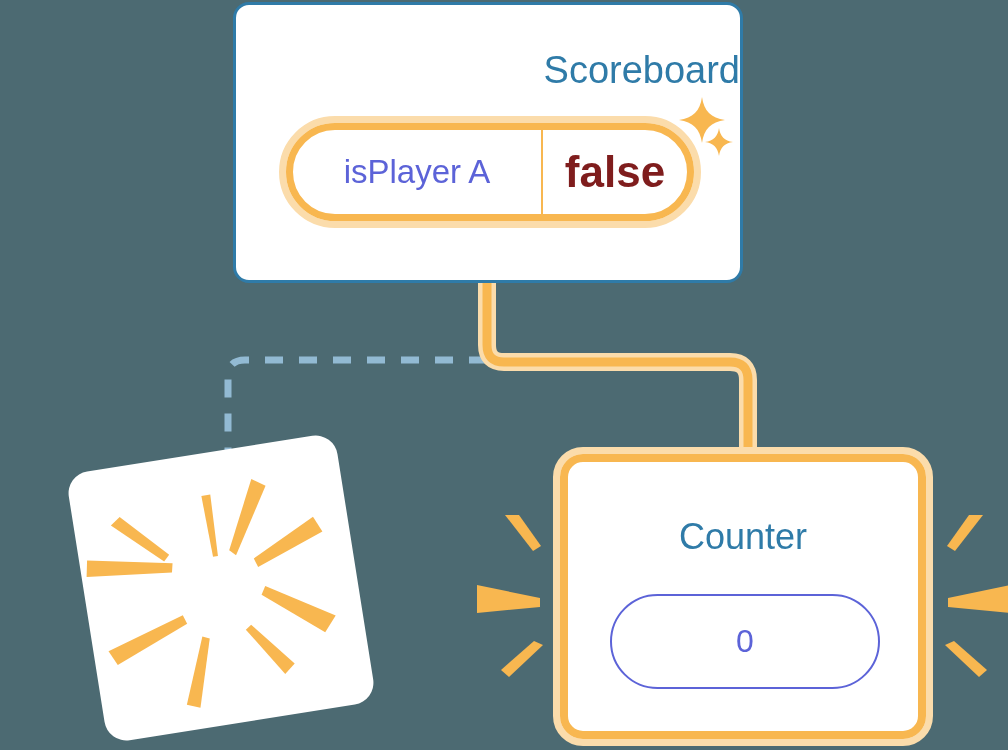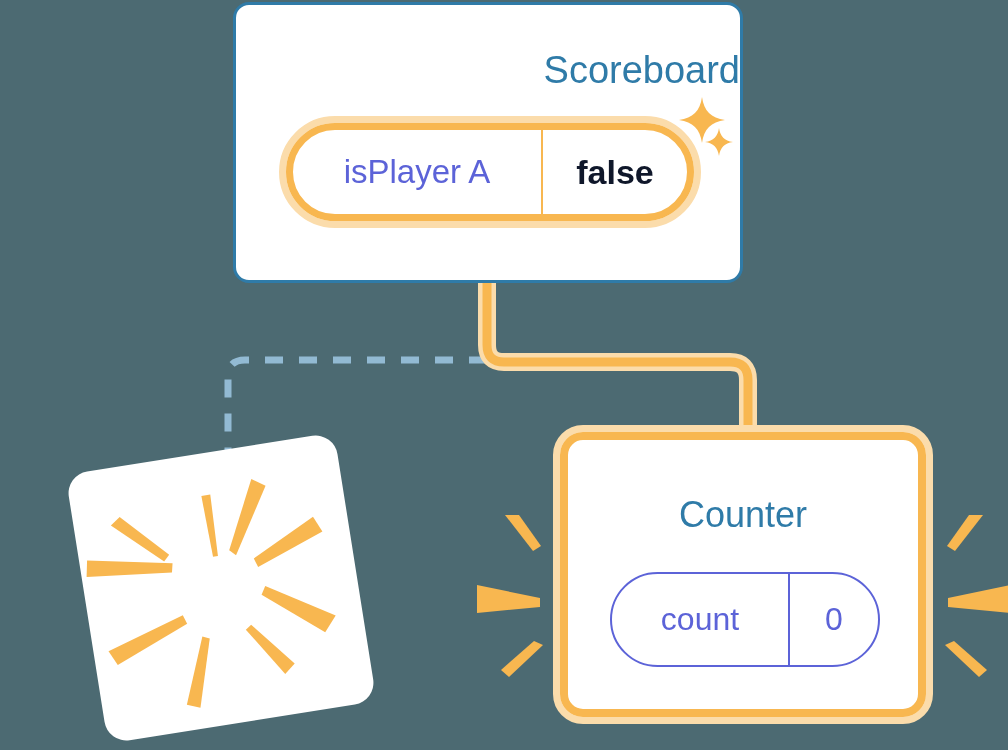--- a/index.html
+++ b/index.html
@@ -89,37 +89,37 @@
     justify-content: center;
     font-size: 33px;
     color: #5c63d8;
     border-right: 2px solid #f8b750;
   }
   .pill-hl .cell-val {
     flex: 1 1 auto;
     display: flex;
     align-items: center;
     justify-content: center;
-    font-size: 34px;
+    font-size: 44px;
     font-weight: bold;
-    color: #0f172a;
+    color: #7f1d1d;
   }
 
   
   .sparkle {
     position: absolute;
     z-index: 7;
   }
   .sparkle svg { display: block; }
 
   
   .counter-card {
     position: absolute;
     left: 553px;
-    top: 425px;
+    top: 447px;
     width: 380px;
     height: 299px;
     box-sizing: border-box;
     background: #ffffff;
     border: 7px solid #fbdcab;
     border-radius: 30px;
     z-index: 6;
   }
   .counter-inner {
     position: absolute;
@@ -257,21 +257,20 @@
 
         <path d="M37 57 L47 50 L90 95 L84 101 Z"></path>
       </g>
     </svg>
   </div>
 
   <div class="counter-card">
     <div class="counter-inner">
       <div class="counter-title">Counter</div>
       <div class="pill-plain">
-        <div class="cell-key">count</div>
         <div class="cell-val">0</div>
       </div>
     </div>
   </div>
 
   <svg class="layer" style="z-index:5; pointer-events:none;" viewBox="0 0 1008 750" xmlns="http://www.w3.org/2000/svg">
     <g fill="#f8b750">
 
       <path d="M505 515 L519 515 L541 546 L533 551 Z"></path>
       <path name="left-mid" d="M477 585 L540 598 L540 607 L477 613 Z"></path>

